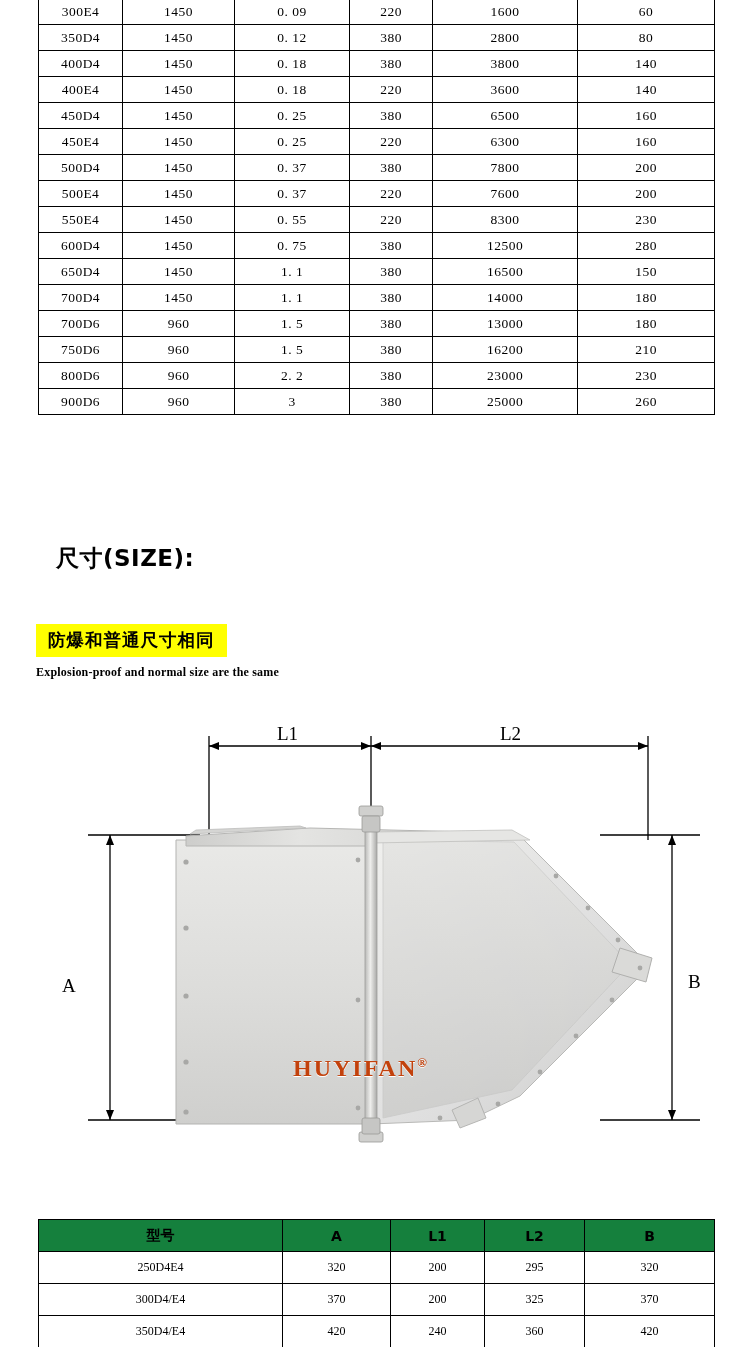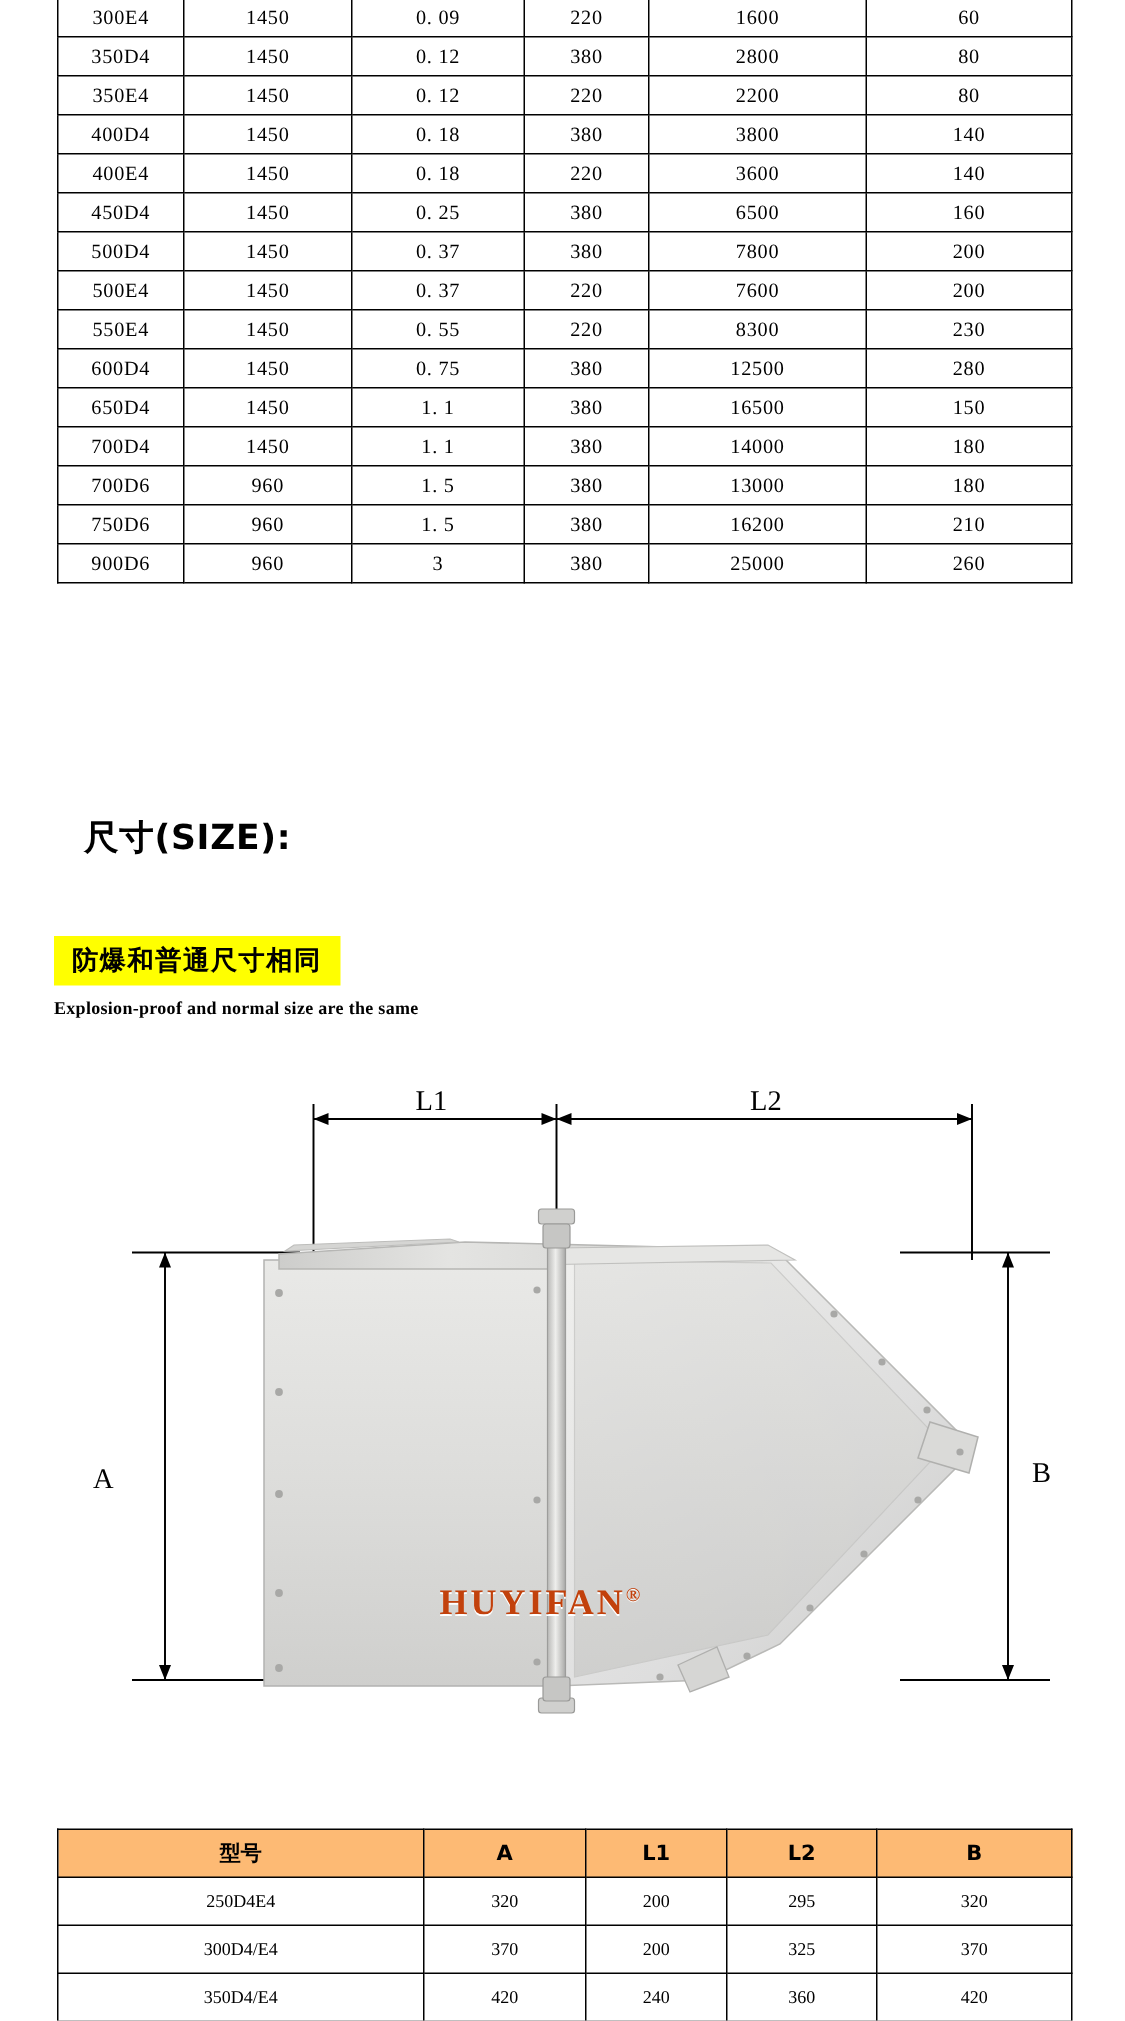--- a/index.html
+++ b/index.html
@@ -124,21 +124,21 @@
     border: 1px solid #000;
     height: 31px;
     text-align: center;
     vertical-align: middle;
     font-size: 12px;
     font-family: "Liberation Serif", serif;
     padding: 0;
     font-weight: normal;
   }
   table.sizes thead th {
-    background: #fdba74;
+    background: #15803d;
     font-weight: bold;
     font-family: "DejaVu Sans", sans-serif;
     font-size: 14px;
   }
   table.sizes col.s0 { width: 244px; }
   table.sizes col.s1 { width: 108px; }
   table.sizes col.s2 { width: 94px; }
   table.sizes col.s3 { width: 100px; }
   table.sizes col.s4 { width: 130px; }
 </style>
@@ -166,28 +166,20 @@
       </tr>
       <tr>
         <td>350D4</td>
         <td>1450</td>
         <td>0. 12</td>
         <td>380</td>
         <td>2800</td>
         <td>80</td>
       </tr>
       <tr>
-        <td>350E4</td>
-        <td>1450</td>
-        <td>0. 12</td>
-        <td>220</td>
-        <td>2200</td>
-        <td>80</td>
-      </tr>
-      <tr>
         <td>400D4</td>
         <td>1450</td>
         <td>0. 18</td>
         <td>380</td>
         <td>3800</td>
         <td>140</td>
       </tr>
       <tr>
         <td>400E4</td>
         <td>1450</td>
@@ -198,20 +190,28 @@
       </tr>
       <tr>
         <td>450D4</td>
         <td>1450</td>
         <td>0. 25</td>
         <td>380</td>
         <td>6500</td>
         <td>160</td>
       </tr>
       <tr>
+        <td>450E4</td>
+        <td>1450</td>
+        <td>0. 25</td>
+        <td>220</td>
+        <td>6300</td>
+        <td>160</td>
+      </tr>
+      <tr>
         <td>500D4</td>
         <td>1450</td>
         <td>0. 37</td>
         <td>380</td>
         <td>7800</td>
         <td>200</td>
       </tr>
       <tr>
         <td>500E4</td>
         <td>1450</td>
@@ -260,20 +260,28 @@
         <td>13000</td>
         <td>180</td>
       </tr>
       <tr>
         <td>750D6</td>
         <td>960</td>
         <td>1. 5</td>
         <td>380</td>
         <td>16200</td>
         <td>210</td>
+      </tr>
+      <tr>
+        <td>800D6</td>
+        <td>960</td>
+        <td>2. 2</td>
+        <td>380</td>
+        <td>23000</td>
+        <td>230</td>
       </tr>
       <tr>
         <td>900D6</td>
         <td>960</td>
         <td>3</td>
         <td>380</td>
         <td>25000</td>
         <td>260</td>
       </tr>
     </tbody>

